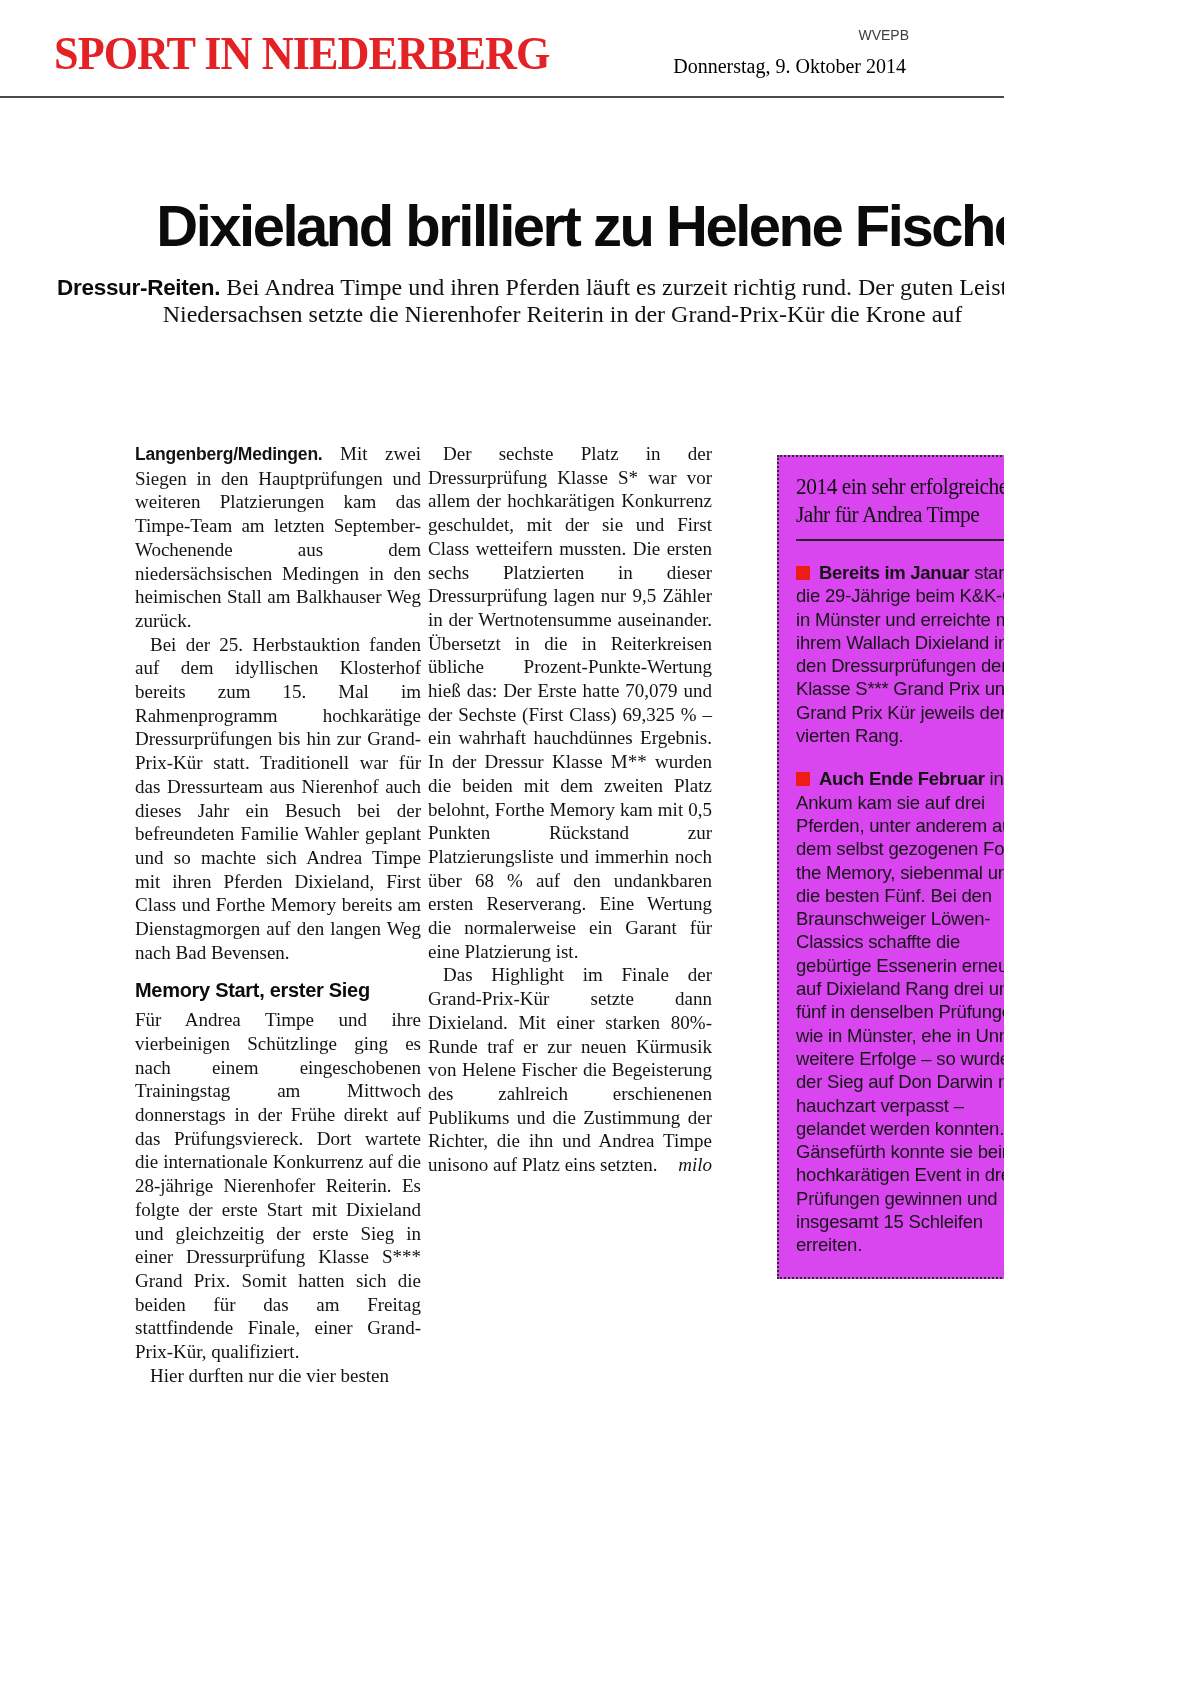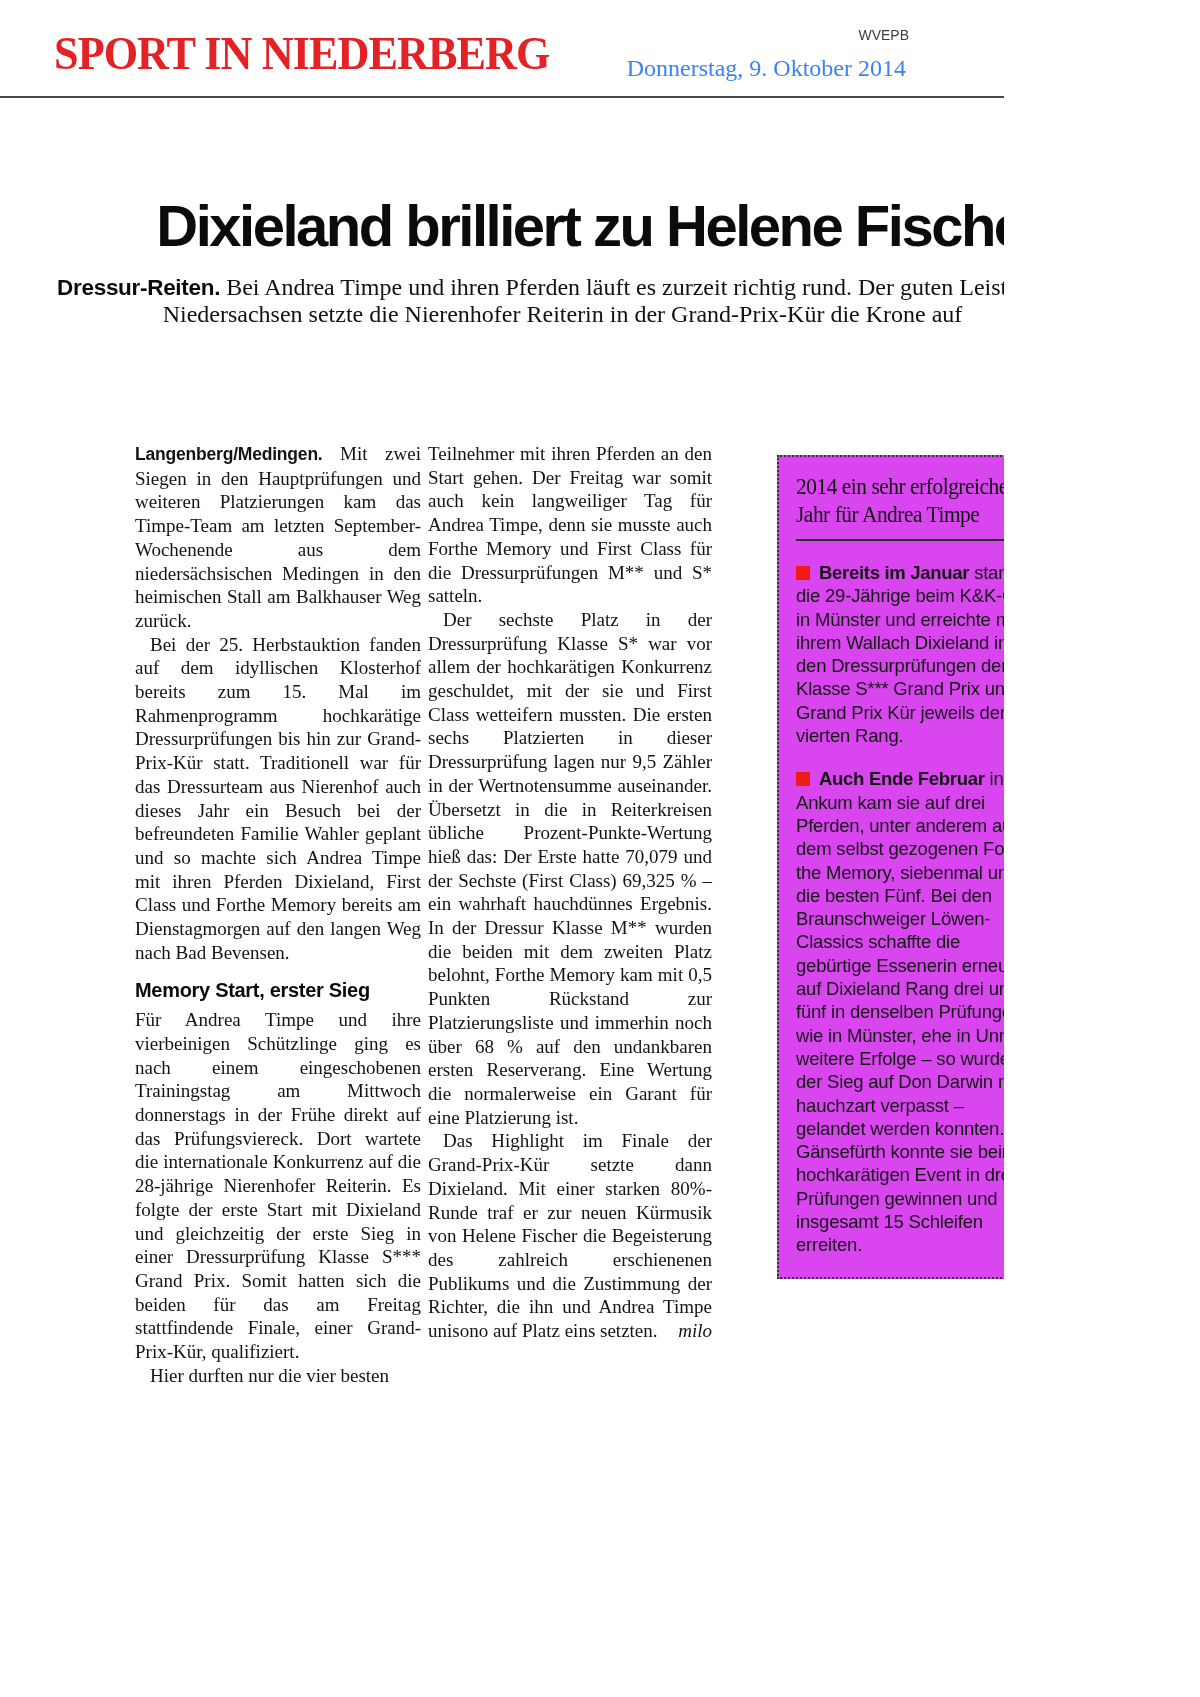--- a/index.html
+++ b/index.html
@@ -35,22 +35,22 @@
     font-family: "Liberation Sans", sans-serif;
     font-size: 14px;
     color: #3d3d3d;
     text-align: right;
   }
   .issue-date {
     position: absolute;
     top: 55px;
     right: 98px;
     font-family: "Liberation Serif", serif;
-    font-size: 24px;
-    color: #3b82f6;
+    font-size: 20px;
+    color: #000000;
     text-align: center;
   }
   .masthead-rule {
     position: absolute;
     top: 96px;
     left: 0;
     width: 1200px;
     height: 2px;
     background: #4a4a4a;
   }
@@ -189,21 +189,20 @@
       <span class="lead-in">Langenberg/Medingen.</span>
       <span>Mit zwei Siegen in den Hauptprüfungen und weiteren Platzierungen kam das Timpe-Team am letzten September-Wochenende aus dem niedersächsischen Medingen in den heimischen Stall am Balkhauser Weg zurück.</span>
     </p>
     <p class="indent">Bei der 25. Herbstauktion fanden auf dem idyllischen Klosterhof bereits zum 15. Mal im Rahmenprogramm hochkarätige Dressurprüfungen bis hin zur Grand-Prix-Kür statt. Traditionell war für das Dressurteam aus Nierenhof auch dieses Jahr ein Besuch bei der befreundeten Familie Wahler geplant und so machte sich Andrea Timpe mit ihren Pferden Dixieland, First Class und Forthe Memory bereits am Dienstagmorgen auf den langen Weg nach Bad Bevensen.</p>
     <div class="col-subhead">Memory Start, erster Sieg</div>
     <p>Für Andrea Timpe und ihre vierbeinigen Schützlinge ging es nach einem eingeschobenen Trainingstag am Mittwoch donnerstags in der Frühe direkt auf das Prüfungsviereck. Dort wartete die internationale Konkurrenz auf die 28-jährige Nierenhofer Reiterin. Es folgte der erste Start mit Dixieland und gleichzeitig der erste Sieg in einer Dressurprüfung Klasse S*** Grand Prix. Somit hatten sich die beiden für das am Freitag stattfindende Finale, einer Grand-Prix-Kür, qualifiziert.</p>
     <p class="indent">Hier durften nur die vier besten</p>
   </div>
 
   <div class="body-col col-2">
-    <p>Teilnehmer mit ihren Pferden an den Start gehen. Der Freitag war somit auch kein langweiliger Tag für Andrea Timpe, denn sie musste auch Forthe Memory und First Class für die Dressurprüfungen M** und S* satteln.</p>
     <p class="indent">Der sechste Platz in der Dressurprüfung Klasse S* war vor allem der hochkarätigen Konkurrenz geschuldet, mit der sie und First Class wetteifern mussten. Die ersten sechs Platzierten in dieser Dressurprüfung lagen nur 9,5 Zähler in der Wertnotensumme auseinander. Übersetzt in die in Reiterkreisen übliche Prozent-Punkte-Wertung hieß das: Der Erste hatte 70,079 und der Sechste (First Class) 69,325 % – ein wahrhaft hauchdünnes Ergebnis. In der Dressur Klasse M** wurden die beiden mit dem zweiten Platz belohnt, Forthe Memory kam mit 0,5 Punkten Rückstand zur Platzierungsliste und immerhin noch über 68 % auf den undankbaren ersten Reserverang. Eine Wertung die normalerweise ein Garant für eine Platzierung ist.</p>
     <p class="indent">
       <span>Das Highlight im Finale der Grand-Prix-Kür setzte dann Dixieland. Mit einer starken 80%-Runde traf er zur neuen Kürmusik von Helene Fischer die Begeisterung des zahlreich erschienenen Publikums und die Zustimmung der Richter, die ihn und Andrea Timpe unisono auf Platz eins setzten.</span>
       <span class="byline">milo</span>
     </p>
   </div>
 
   <div class="infobox">
     <div class="infobox-title">
       <div>2014 ein sehr erfolgreiches</div>

